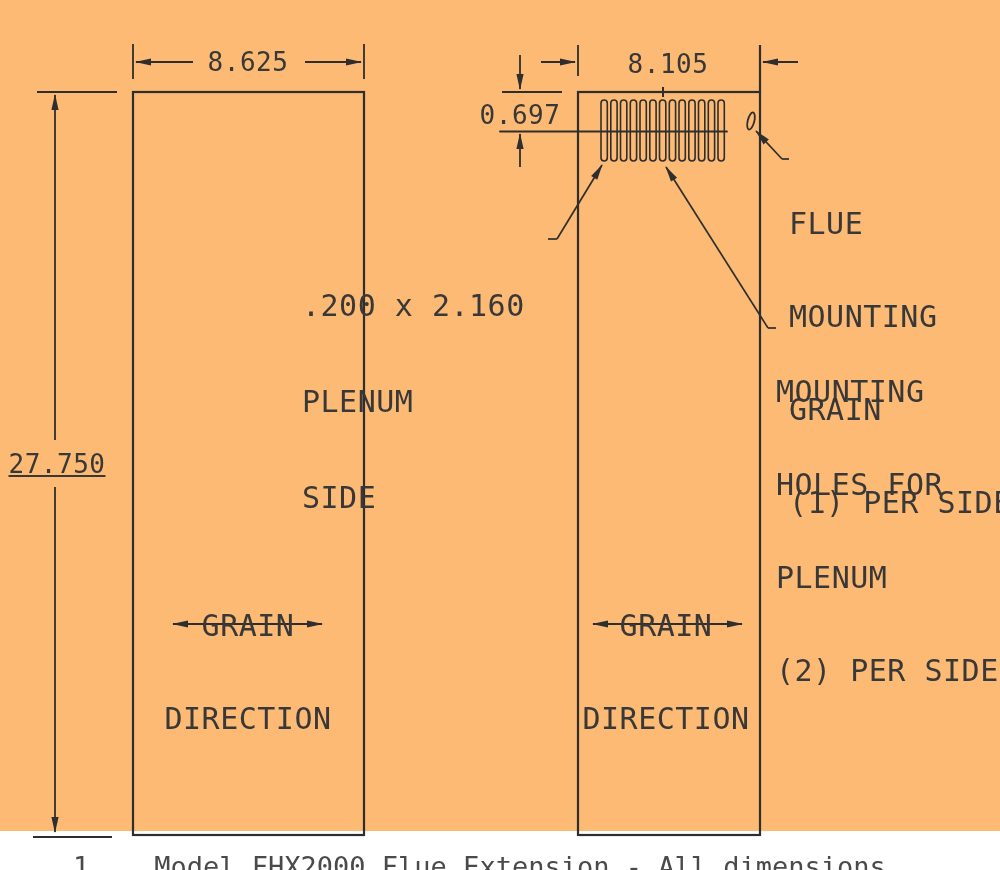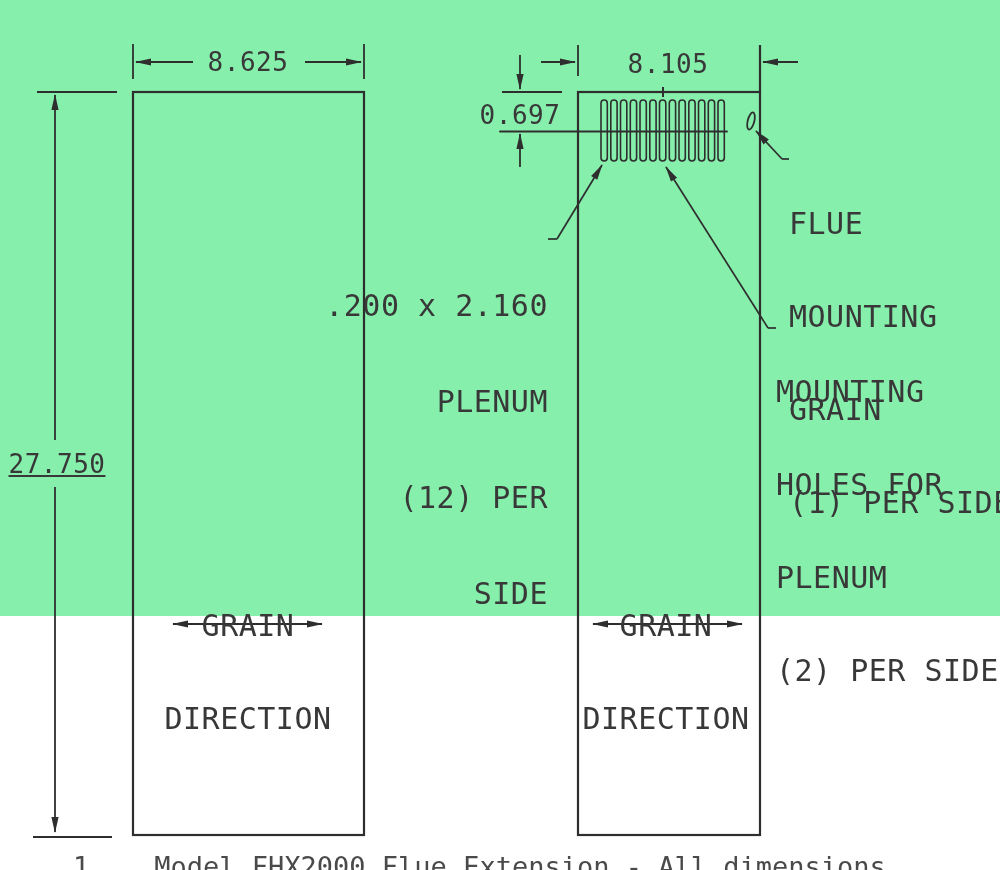--- a/index.html
+++ b/index.html
@@ -3,36 +3,36 @@
 <meta charset="utf-8">
 <style>
   html, body {
     margin: 0; padding: 0;
     width: 1000px; height: 870px;
     overflow: hidden;
     background: #ffffff;
   }
   #canvas {
     position: relative;
-    width: 1000px; height: 616px;
-    background: #86efac;
+    width: 1000px; height: 831px;
+    background: #fdba74;
     font-family: "DejaVu Sans Mono", "Liberation Mono", monospace;
     color: #383838;
   }
   svg.linework { position: absolute; left: 0; top: 0; }
   .txt {
     position: absolute;
     font-size: 30px;
     letter-spacing: 0.5px;
     line-height: 31px;
     color: #383838;
     white-space: pre;
   }
   .ctr { text-align: center; }
-  .rgt { text-align: right; }
+  .rgt { }
   .dim { font-size: 26px; }
   .caption {
     position: absolute;
     left: 73px; top: 851px;
     font-size: 27px;
     color: #4a4a4a;
     letter-spacing: 0px;
     white-space: pre;
   }
 </style>
@@ -147,21 +147,20 @@
   </div>
 
   <div class="txt ctr" style="left:566px; top:548px; width:200px;">
     <div>GRAIN</div>
     <div>DIRECTION</div>
   </div>
 
   <div class="txt rgt" style="left:302px; top:226px; width:246px; line-height:32px;">
     <div>.200 x 2.160</div>
     <div>PLENUM</div>
-    <div>(12) PER</div>
     <div>SIDE</div>
   </div>
 
   <div class="txt" style="left:789px; top:146px;">
     <div>FLUE</div>
     <div>MOUNTING</div>
     <div>GRAIN</div>
     <div>(1) PER SIDE</div>
   </div>
 

